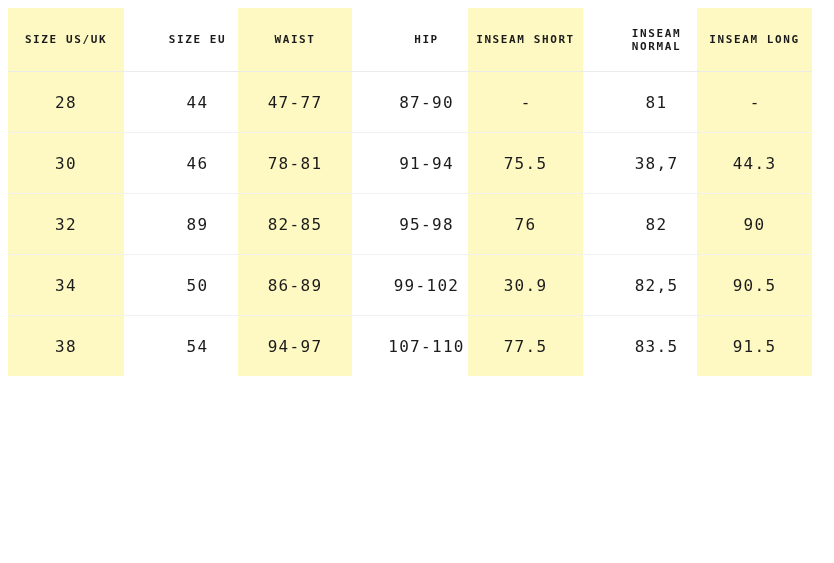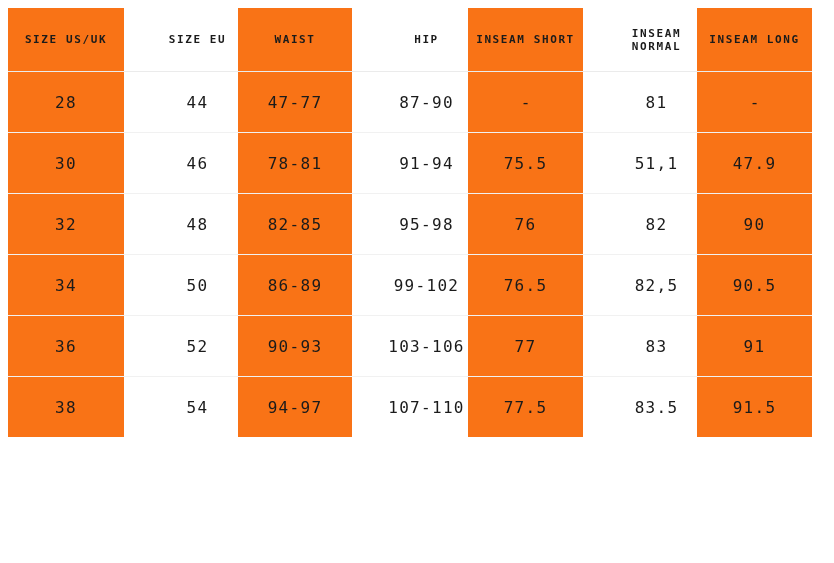--- a/index.html
+++ b/index.html
@@ -65,21 +65,21 @@
     border-bottom: 1px solid #f1f1f1;
   }
 
   table.size-table tbody tr:last-child td {
     border-bottom: none;
   }
 
   
   table.size-table th.shade,
   table.size-table td.shade {
-    background: #f97316;
+    background: #fef9c3;
   }
   table.size-table th.plain,
   table.size-table td.plain {
     background: #ffffff;
     padding-left: 35px;
   }
 
   table.size-table td.dash {
     letter-spacing: 0;
   }
@@ -119,49 +119,40 @@
         <td class="shade dash">-</td>
         <td class="plain">81</td>
         <td class="shade dash">-</td>
       </tr>
       <tr>
         <td class="shade">30</td>
         <td class="plain">46</td>
         <td class="shade">78-81</td>
         <td class="plain">91-94</td>
         <td class="shade">75.5</td>
-        <td class="plain">51,1</td>
-        <td class="shade">47.9</td>
+        <td class="plain">38,7</td>
+        <td class="shade">44.3</td>
       </tr>
       <tr>
         <td class="shade">32</td>
-        <td class="plain">48</td>
+        <td class="plain">89</td>
         <td class="shade">82-85</td>
         <td class="plain">95-98</td>
         <td class="shade">76</td>
         <td class="plain">82</td>
         <td class="shade">90</td>
       </tr>
       <tr>
         <td class="shade">34</td>
         <td class="plain">50</td>
         <td class="shade">86-89</td>
         <td class="plain">99-102</td>
-        <td class="shade">76.5</td>
+        <td class="shade">30.9</td>
         <td class="plain">82,5</td>
         <td class="shade">90.5</td>
-      </tr>
-      <tr>
-        <td class="shade">36</td>
-        <td class="plain">52</td>
-        <td class="shade">90-93</td>
-        <td class="plain">103-106</td>
-        <td class="shade">77</td>
-        <td class="plain">83</td>
-        <td class="shade">91</td>
       </tr>
       <tr>
         <td class="shade">38</td>
         <td class="plain">54</td>
         <td class="shade">94-97</td>
         <td class="plain">107-110</td>
         <td class="shade">77.5</td>
         <td class="plain">83.5</td>
         <td class="shade">91.5</td>
       </tr>

